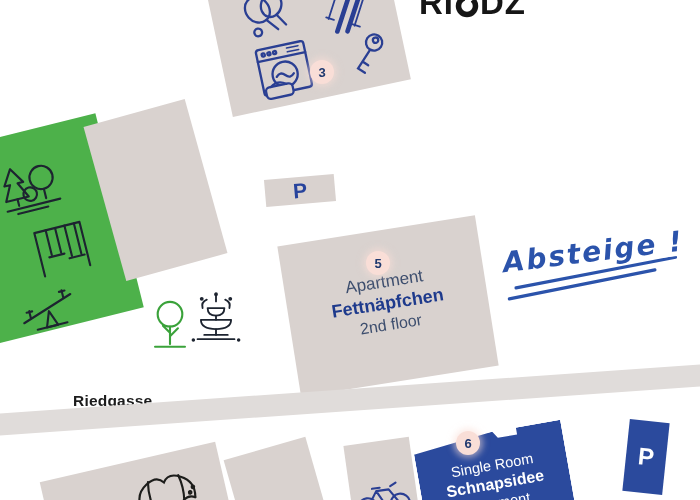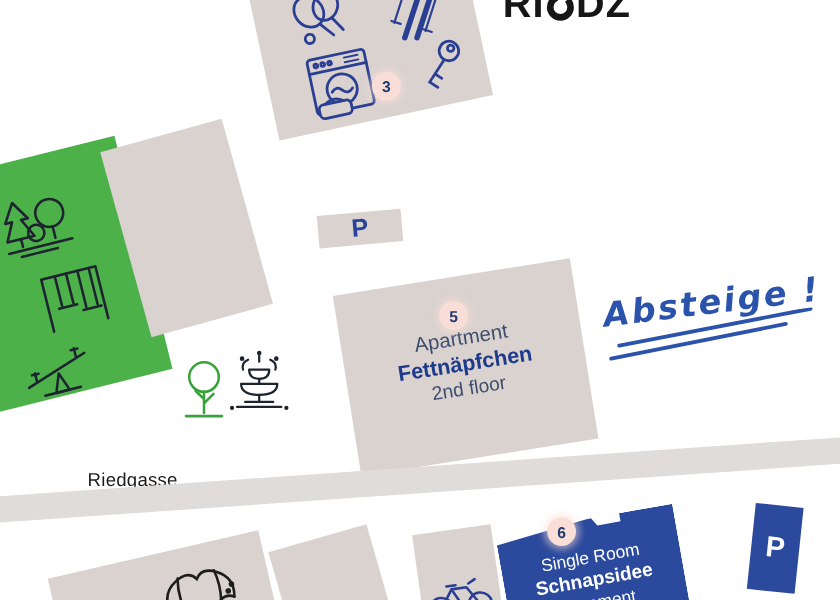--- a/index.html
+++ b/index.html
@@ -64,21 +64,21 @@
   
   .note{left:505px;top:234px;width:200px;height:80px;transform:rotate(-7deg);color:var(--note);}
   .note .txt{font-family:"DejaVu Sans",sans-serif;font-style:italic;font-weight:800;font-size:28px;letter-spacing:2px;white-space:nowrap;}
   .note svg{margin-top:-2px;}
 
   
   .tree-icon{left:148px;top:296px;}
   .fountain-icon{left:190px;top:290px;}
 
   
-  .street-label{left:73px;top:392px;font-size:15.5px;font-weight:400;color:#1c1c1c;letter-spacing:.2px;}
+  .street-label{left:73px;top:392px;font-size:15.5px;font-weight:700;color:#1c1c1c;letter-spacing:.2px;}
   .road{left:-10px;top:389px;width:720px;height:22px;background:var(--road);transform:rotate(-4deg);}
 
   
   .bakery{left:47px;top:461px;width:180px;height:85px;transform:rotate(-13deg);}
   .bakery .icon{position:absolute;}
   .midblock{left:233px;top:447px;width:85px;height:80px;transform:rotate(-16deg);}
   .bikeblock{left:349px;top:441px;width:66px;height:85px;transform:rotate(-8deg);}
   .bikeblock .icon{position:absolute;left:2px;top:36px;}
 
   .b6{left:420px;top:432px;width:150px;height:100px;background:var(--blue);transform:rotate(-10deg);

